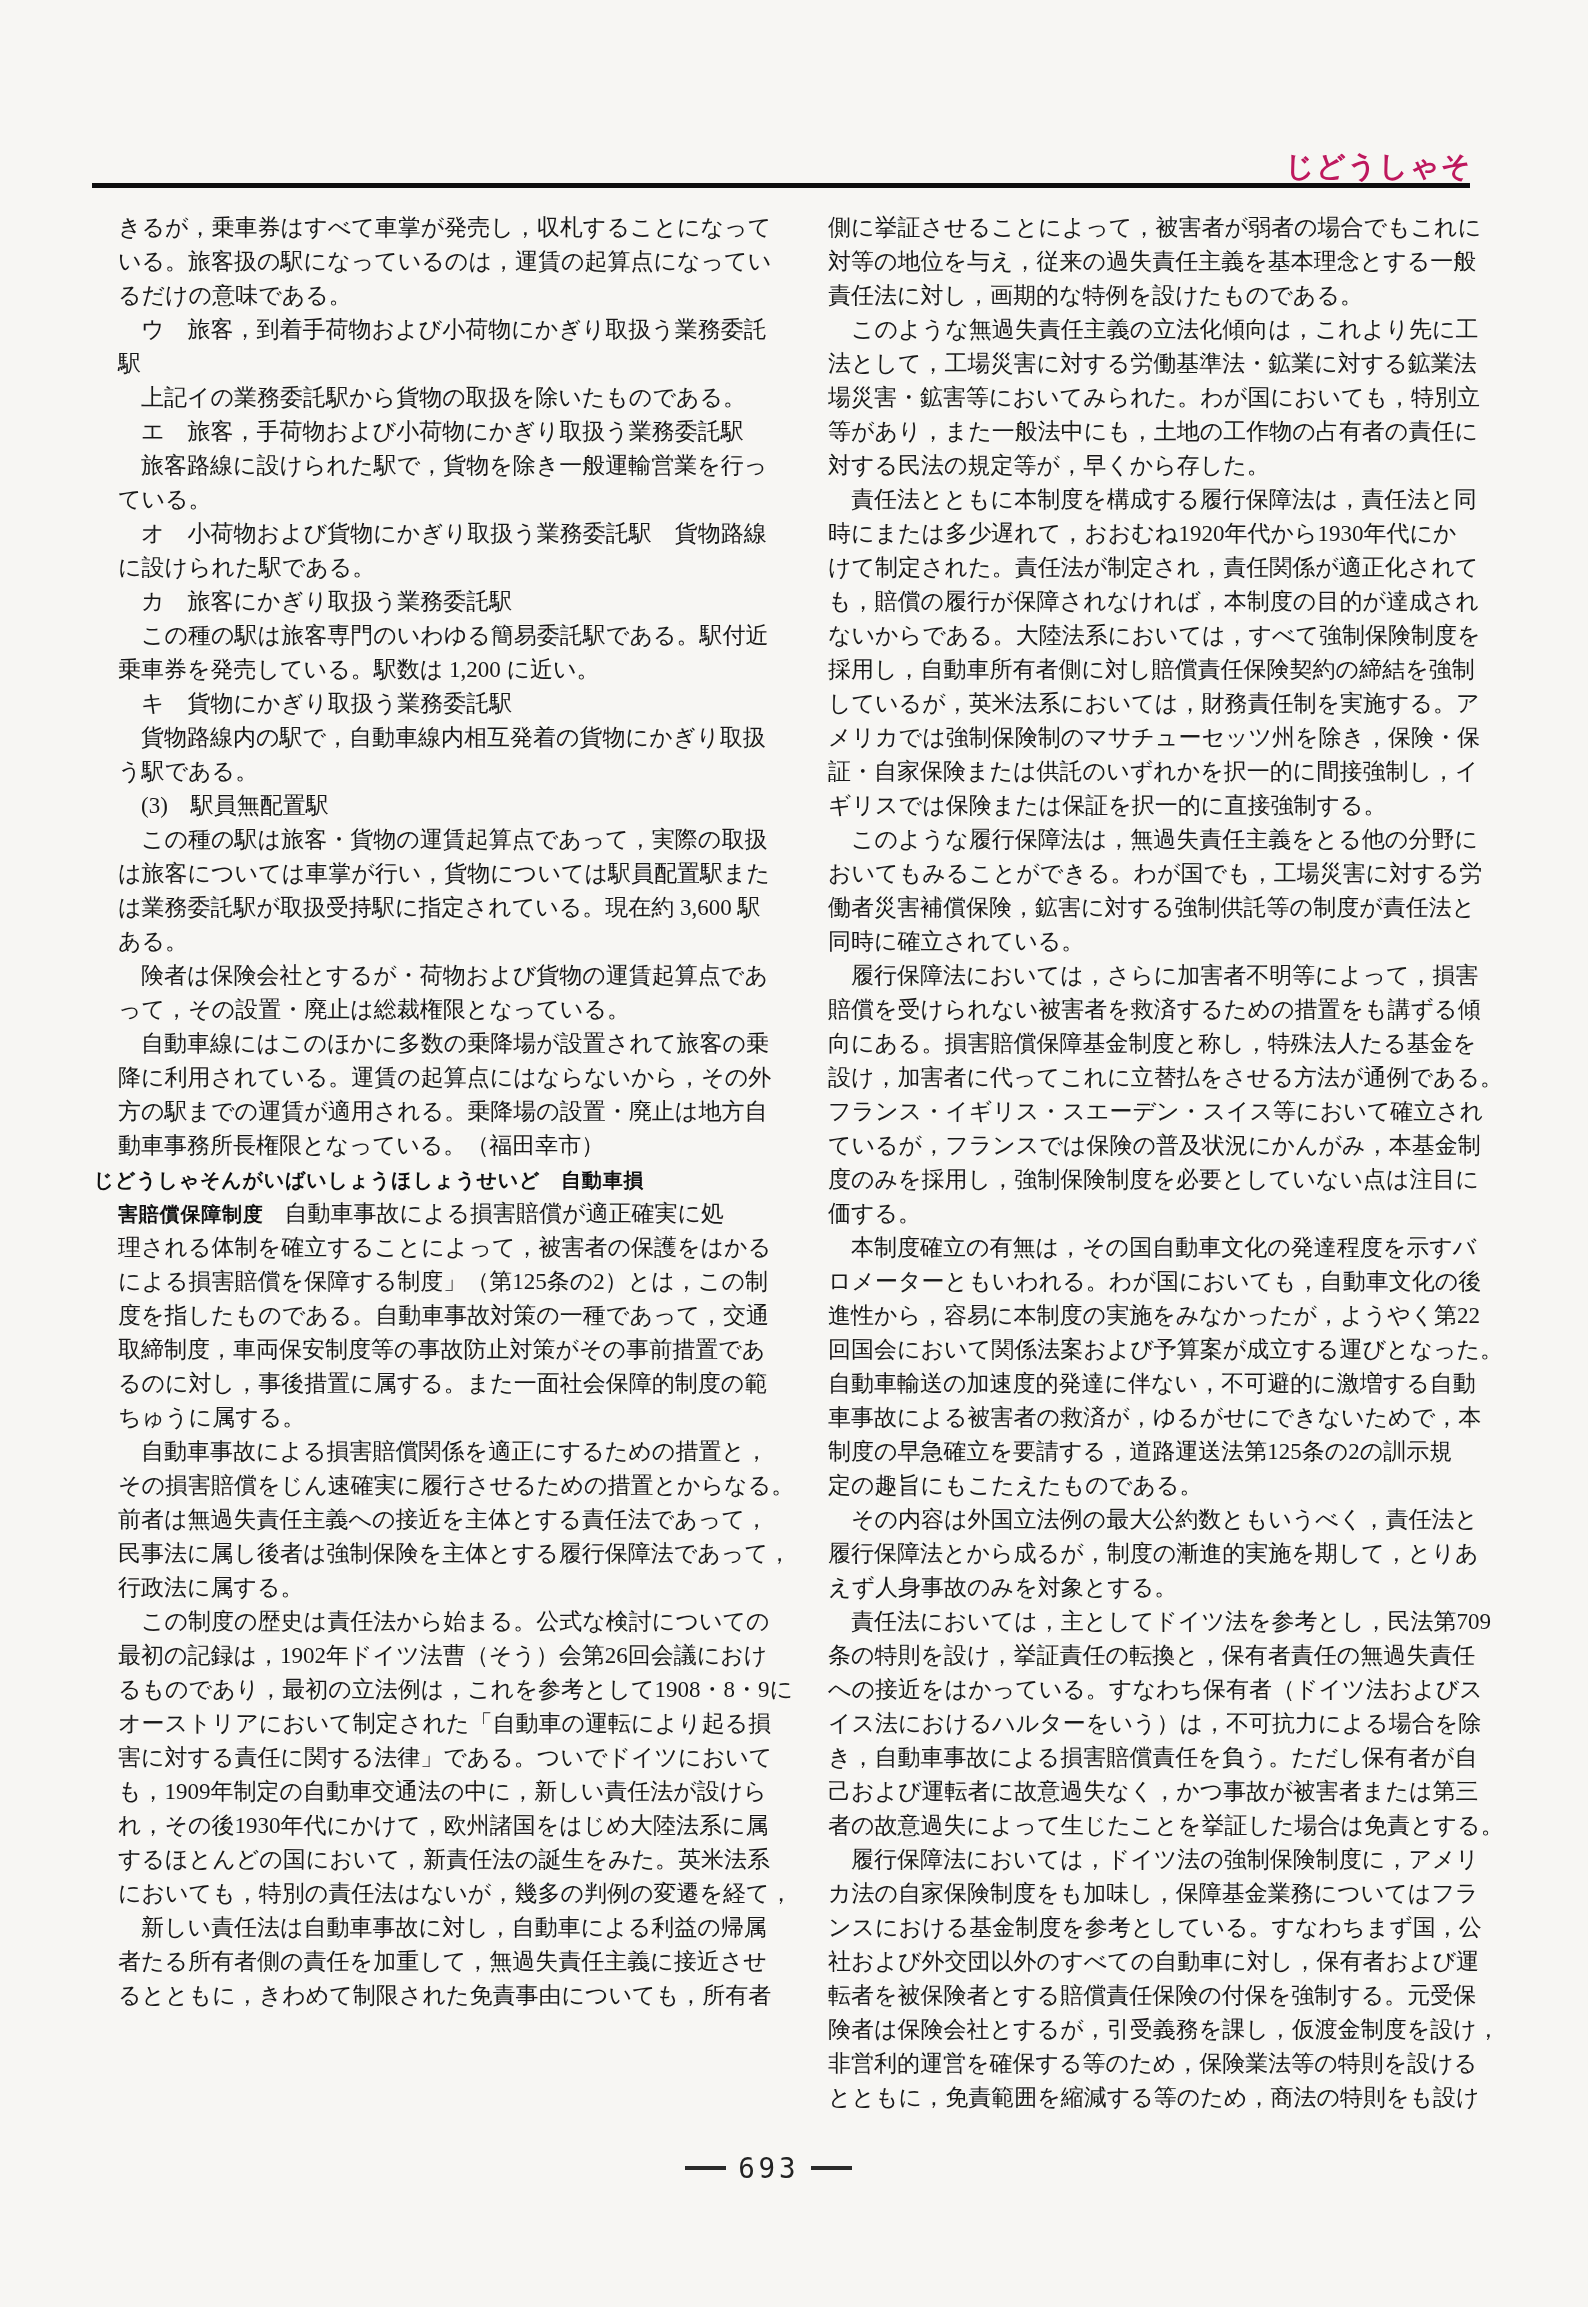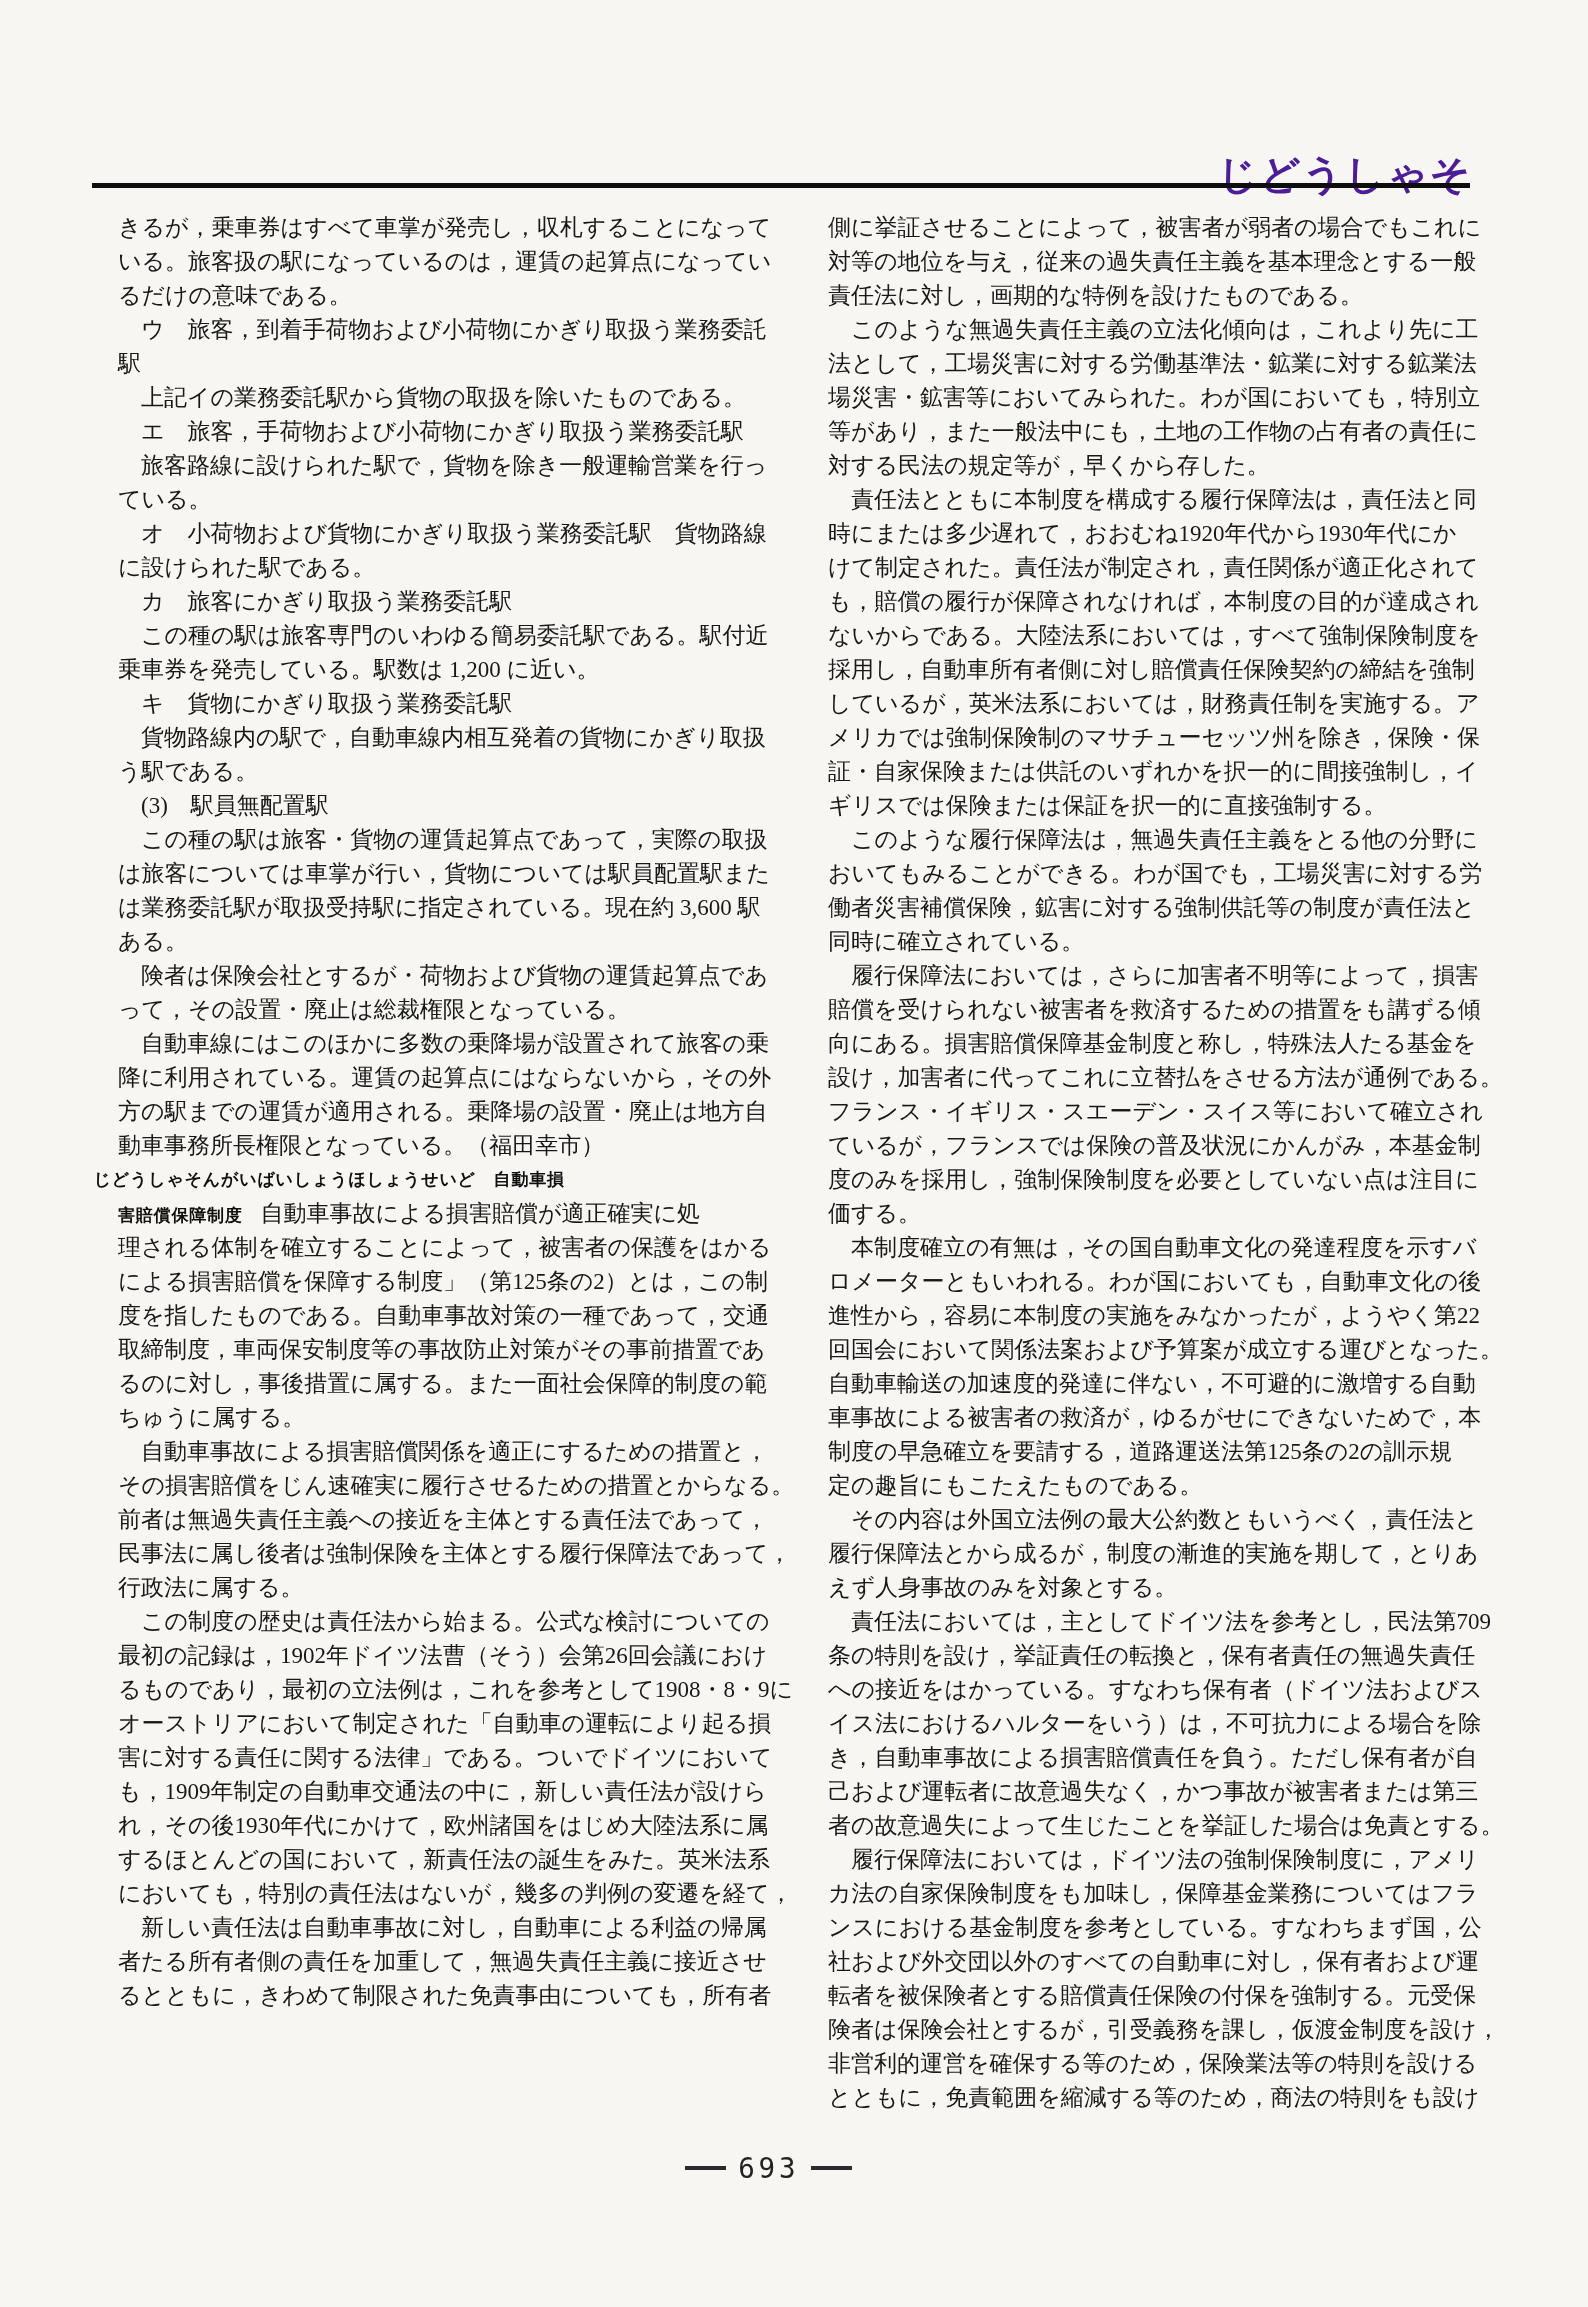--- a/index.html
+++ b/index.html
@@ -14,23 +14,23 @@
     margin: 0 auto;
     background: #f7f6f3;
     overflow: hidden;
   }
   .running-head {
     position: absolute;
     top: 147px;
     right: 116px;
     font-family: Liberation Sans, sans-serif;
     font-weight: bold;
-    font-size: 40px;
+    font-size: 29px;
     letter-spacing: 1.5px;
-    color: #4c1d95;
+    color: #be185d;
   }
   .header-rule {
     position: absolute;
     left: 92px;
     top: 183px;
     width: 1378px;
     height: 5.3px;
     background: #0e0e0e;
   }
   .column {
@@ -44,21 +44,21 @@
   .column-left  { left: 118px;  width: 645px; }
   .column-right { left: 828px; width: 647px; }
   .line {
     height: 34px;
     white-space: nowrap;
   }
   .line.headword,
   .seg-bold {
     font-family: "Liberation Sans", sans-serif;
     font-weight: bold;
-    font-size: 17px;
+    font-size: 20px;
     letter-spacing: 0.8px;
     color: #101010;
   }
   .line.outdent { margin-left: -24.4px; }
   .page-footer {
     position: absolute;
     top: 2152px;
     left: 685px;
     display: flex;
     align-items: center;

